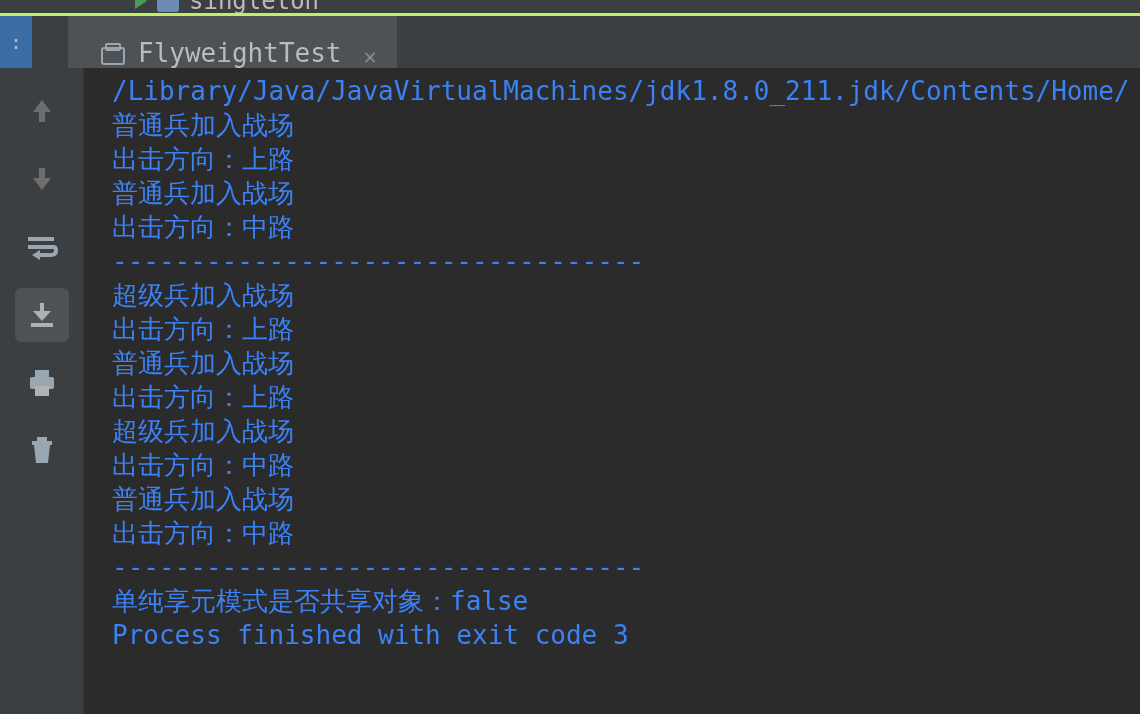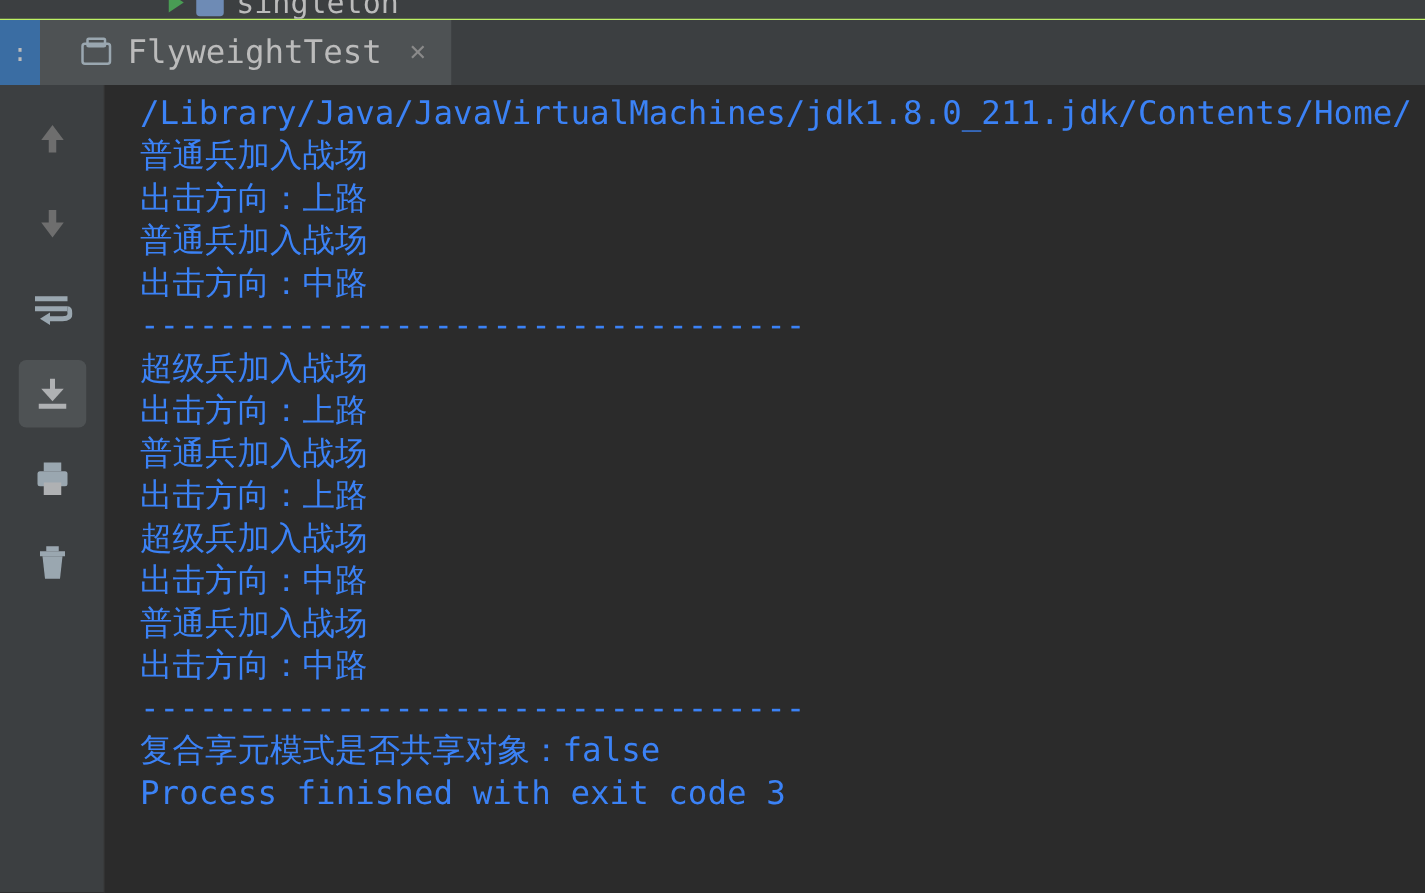--- a/index.html
+++ b/index.html
@@ -13,21 +13,21 @@
       font-size: 26px;
       color: #a9b7c6;
       width: 1140px;
       height: 714px;
       overflow: hidden;
       position: relative;
     }
     .top-bar {
       height: 16px;
       background: #3c3f41;
-      border-bottom: 1px solid #bef264;
+      border-bottom: 3px solid #bef264;
       display: flex;
       align-items: center;
       padding-left: 135px;
       overflow: hidden;
     }
     .top-bar-item {
       display: flex;
       align-items: center;
       gap: 10px;
       color: #bbbbbb;
@@ -65,26 +65,27 @@
       font-size: 20px;
     }
     .tabs-area {
       display: flex;
       align-items: center;
       height: 52px;
       padding-left: 0;
     }
     .tab {
       display: flex;
-      align-items: center;
+      align-items: flex-end;
       gap: 12px;
       height: 52px;
       padding: 0 20px 0 32px;
       background: #4e5254;
       color: #bbbbbb;
+      margin-left: 36px;
     }
     .tab-icon {
       display: inline-block;
     }
     .tab-icon svg {
       display: block;
     }
     .tab-close {
       color: #8a8a8a;
       font-size: 22px;
@@ -216,18 +217,18 @@
         <div class="console-line">----------------------------------</div>
         <div class="console-line">超级兵加入战场</div>
         <div class="console-line">出击方向：上路</div>
         <div class="console-line">普通兵加入战场</div>
         <div class="console-line">出击方向：上路</div>
         <div class="console-line">超级兵加入战场</div>
         <div class="console-line">出击方向：中路</div>
         <div class="console-line">普通兵加入战场</div>
         <div class="console-line">出击方向：中路</div>
         <div class="console-line">----------------------------------</div>
-        <div class="console-line">复合享元模式是否共享对象：false</div>
+        <div class="console-line">单纯享元模式是否共享对象：false</div>
         <div class="console-line"></div>
         <div class="console-line">Process finished with exit code 3</div>
       </div>
   </div>
 </div>
 
 </body></html>

